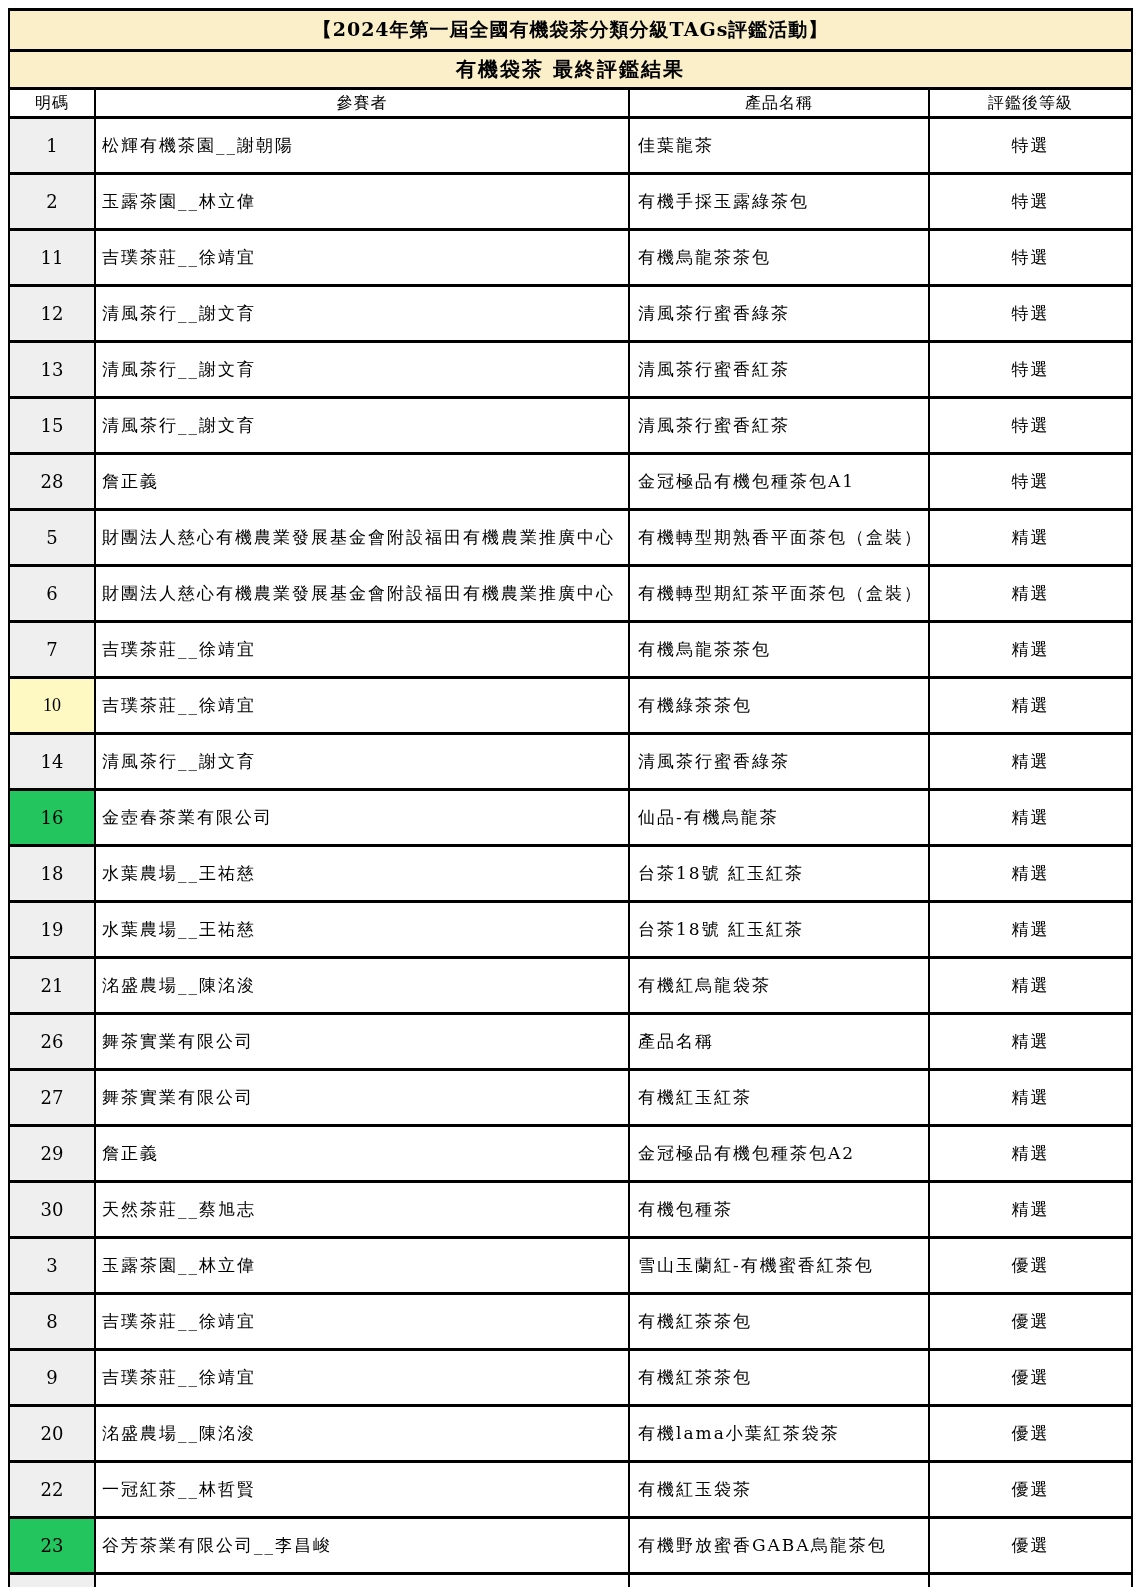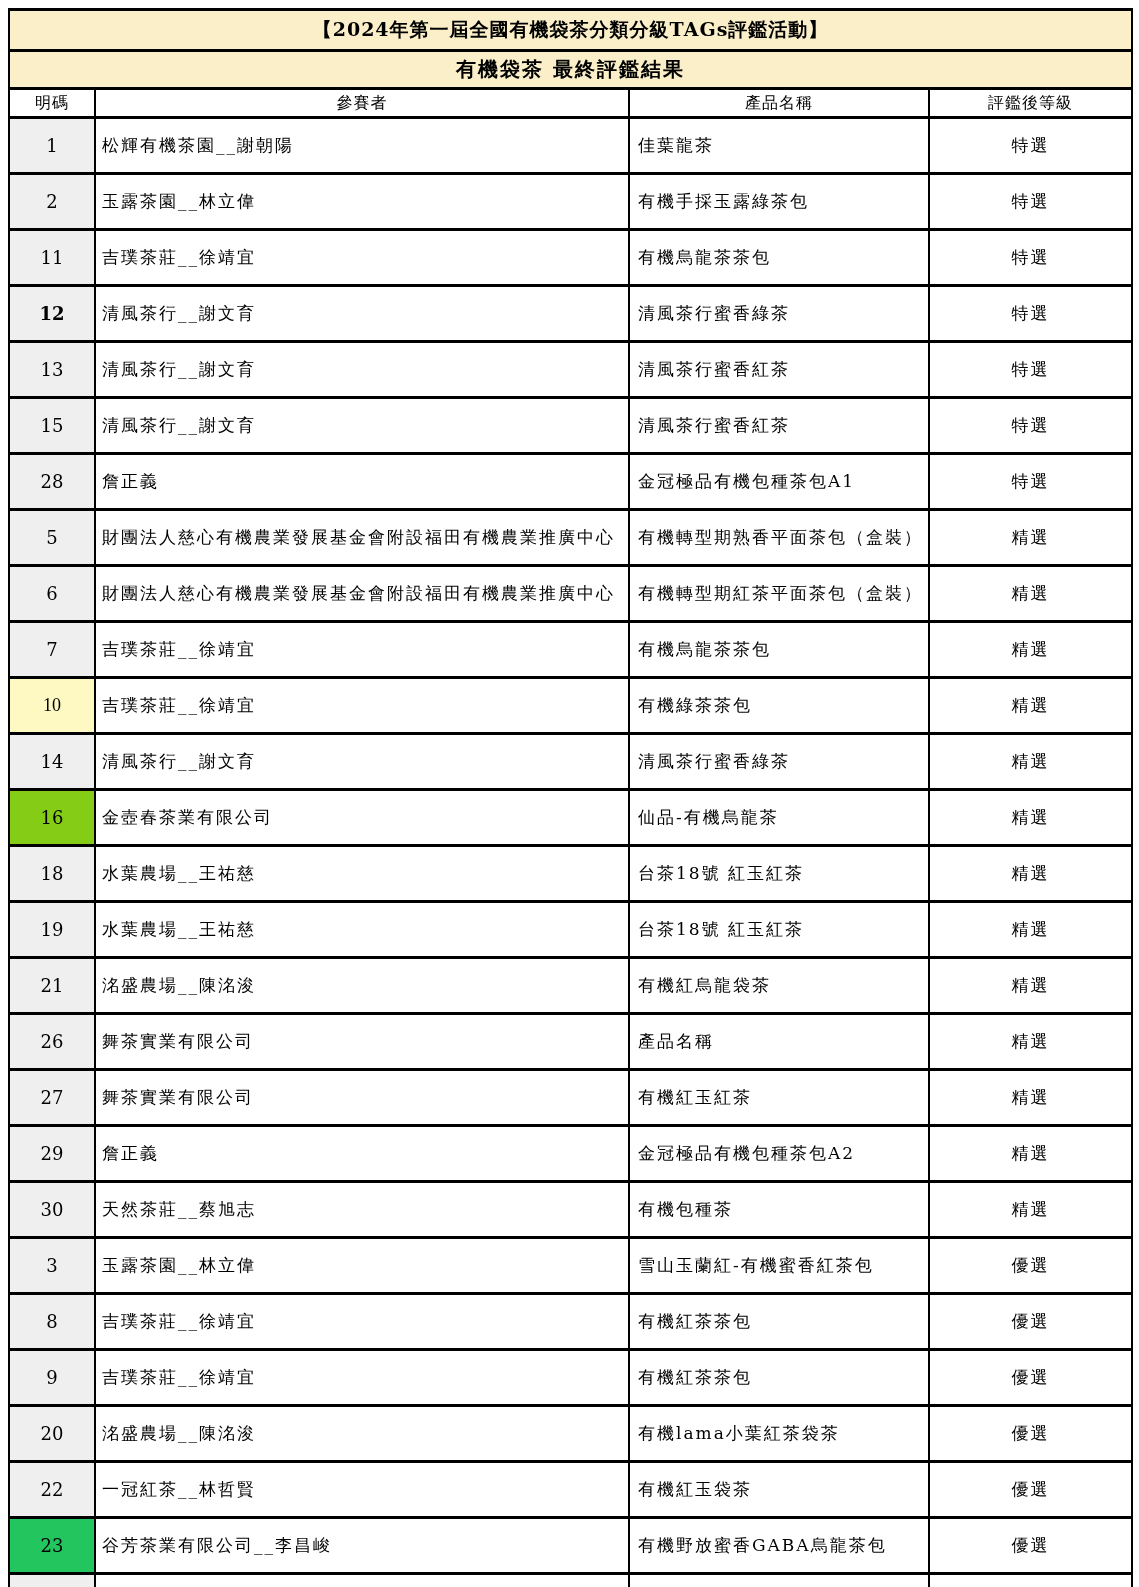--- a/index.html
+++ b/index.html
@@ -120,21 +120,21 @@
     <td class="cell-product">有機手採玉露綠茶包</td>
     <td class="cell-grade">特選</td>
   </tr>
         <tr class="data-row">
     <td class="cell-code" style="background: rgb(239, 239, 239);">11</td>
     <td class="cell-participant">吉璞茶莊__徐靖宜</td>
     <td class="cell-product">有機烏龍茶茶包</td>
     <td class="cell-grade">特選</td>
   </tr>
         <tr class="data-row">
-    <td class="cell-code" style="background: rgb(239, 239, 239); font-weight: bold;">12</td>
+    <td class="cell-code" style="background: rgb(239, 239, 239);">12</td>
     <td class="cell-participant">清風茶行__謝文育</td>
     <td class="cell-product">清風茶行蜜香綠茶</td>
     <td class="cell-grade">特選</td>
   </tr>
         <tr class="data-row">
     <td class="cell-code" style="background: rgb(239, 239, 239);">13</td>
     <td class="cell-participant">清風茶行__謝文育</td>
     <td class="cell-product">清風茶行蜜香紅茶</td>
     <td class="cell-grade">特選</td>
   </tr>
@@ -174,21 +174,21 @@
     <td class="cell-product">有機綠茶茶包</td>
     <td class="cell-grade">精選</td>
   </tr>
         <tr class="data-row">
     <td class="cell-code" style="background: rgb(239, 239, 239);">14</td>
     <td class="cell-participant">清風茶行__謝文育</td>
     <td class="cell-product">清風茶行蜜香綠茶</td>
     <td class="cell-grade">精選</td>
   </tr>
         <tr class="data-row">
-    <td class="cell-code" style="background: #84cc16;">16</td>
+    <td class="cell-code" style="background: #22c55e;">16</td>
     <td class="cell-participant">金壺春茶業有限公司</td>
     <td class="cell-product">仙品-有機烏龍茶</td>
     <td class="cell-grade">精選</td>
   </tr>
         <tr class="data-row">
     <td class="cell-code" style="background: rgb(239, 239, 239);">18</td>
     <td class="cell-participant">水葉農場__王祐慈</td>
     <td class="cell-product">台茶18號 紅玉紅茶</td>
     <td class="cell-grade">精選</td>
   </tr>

